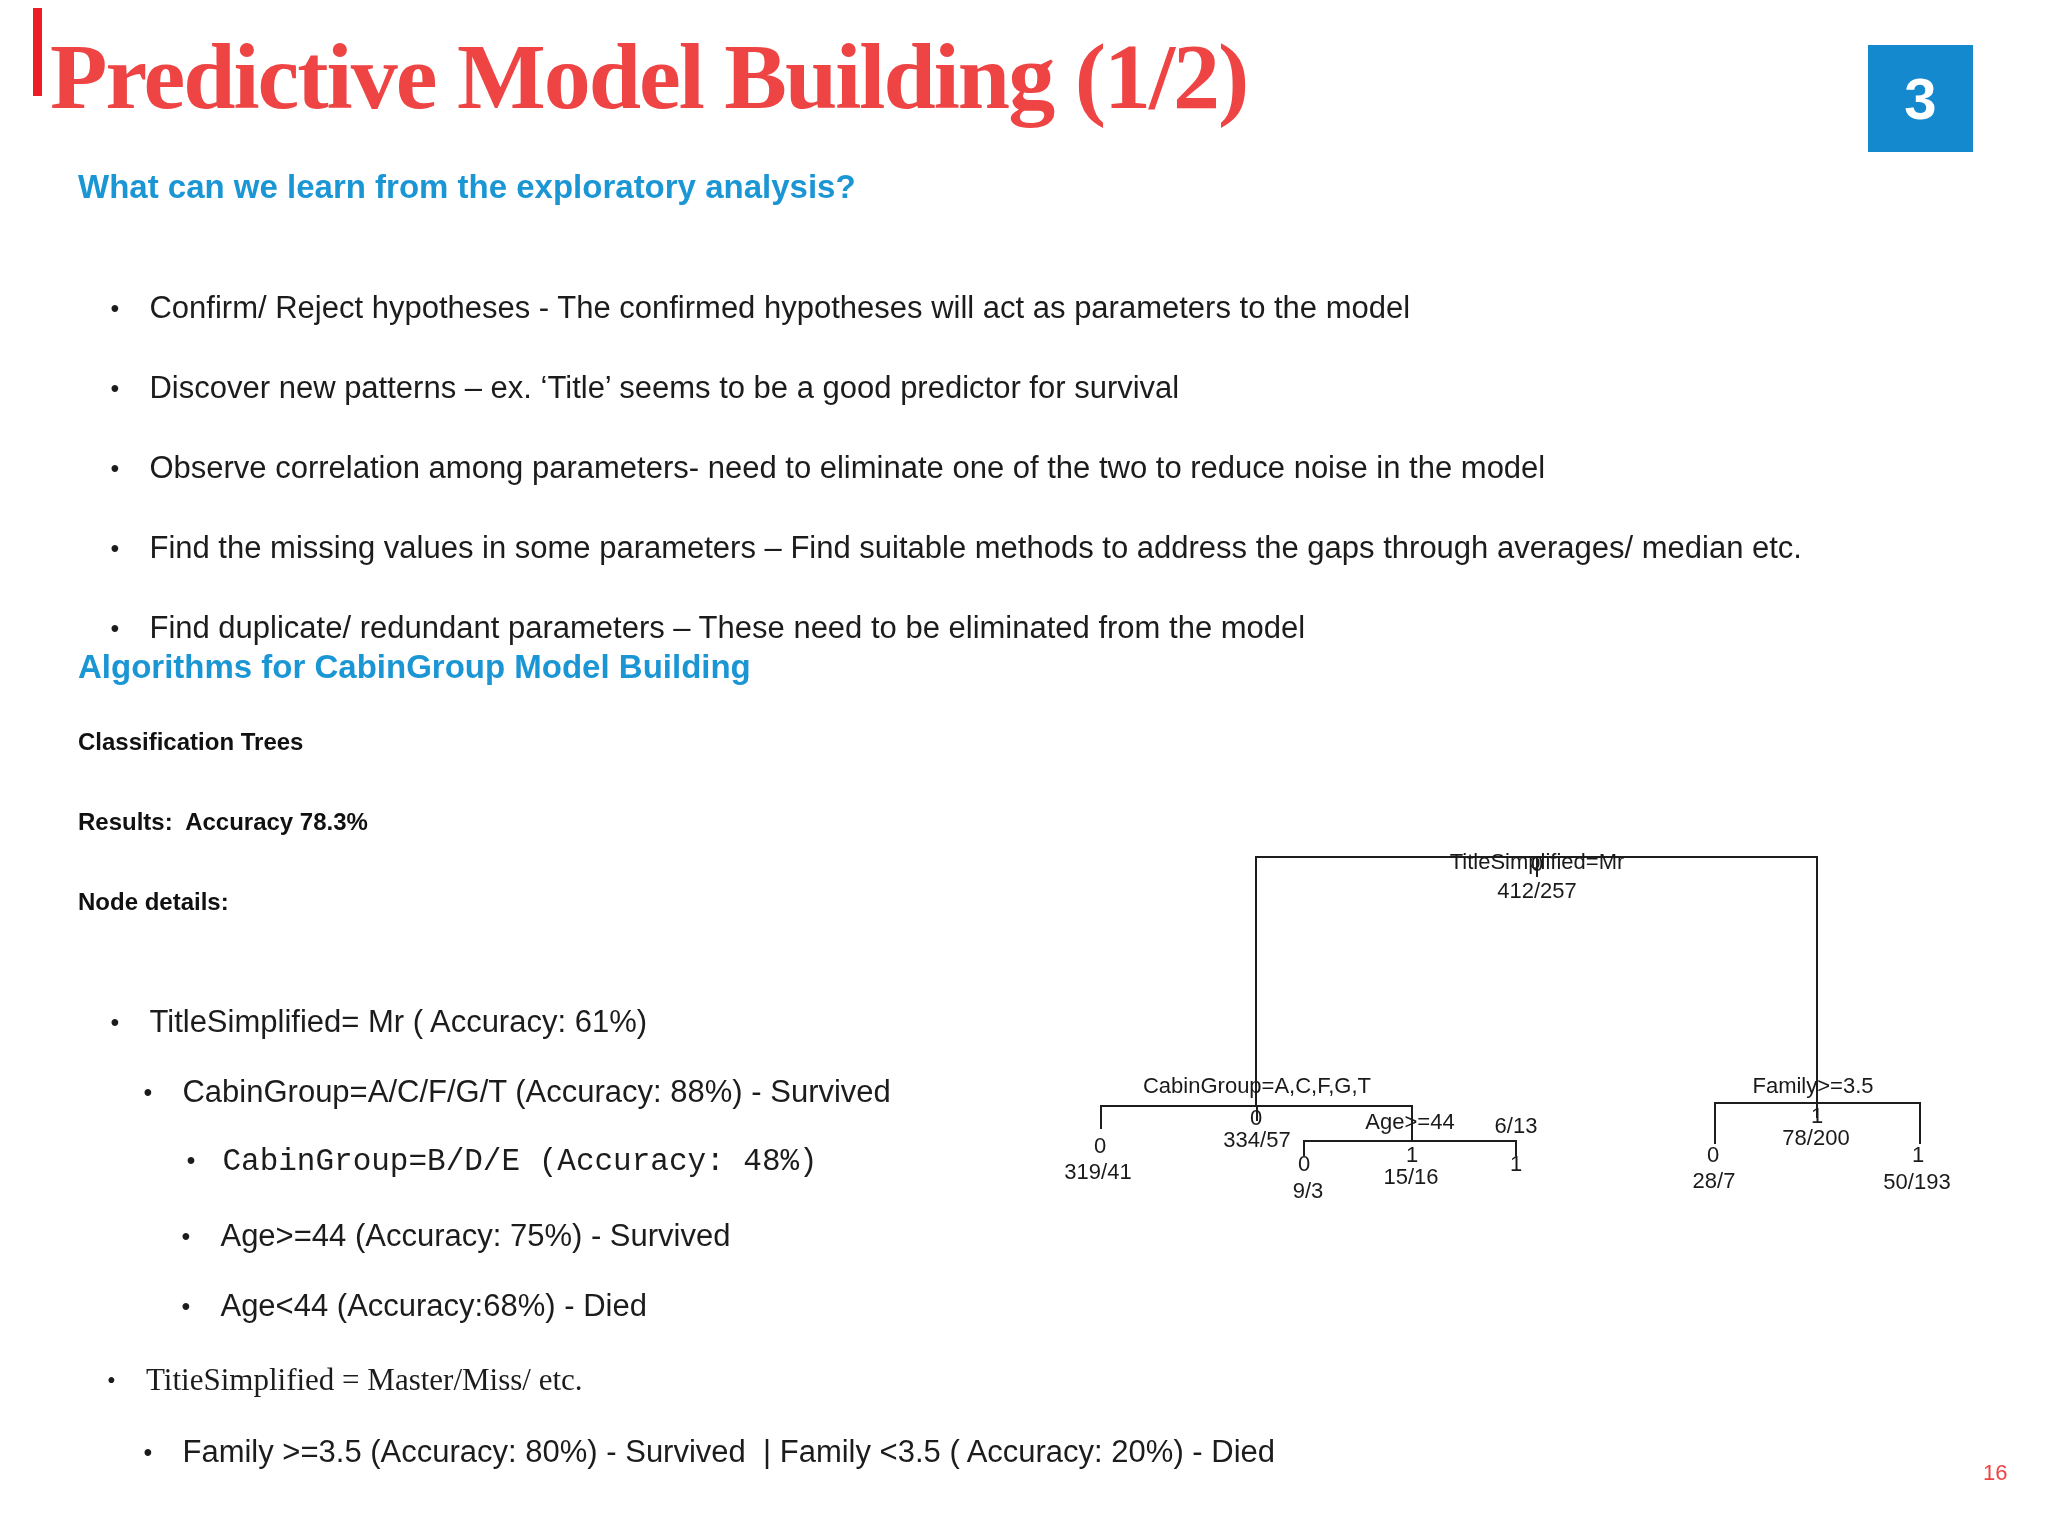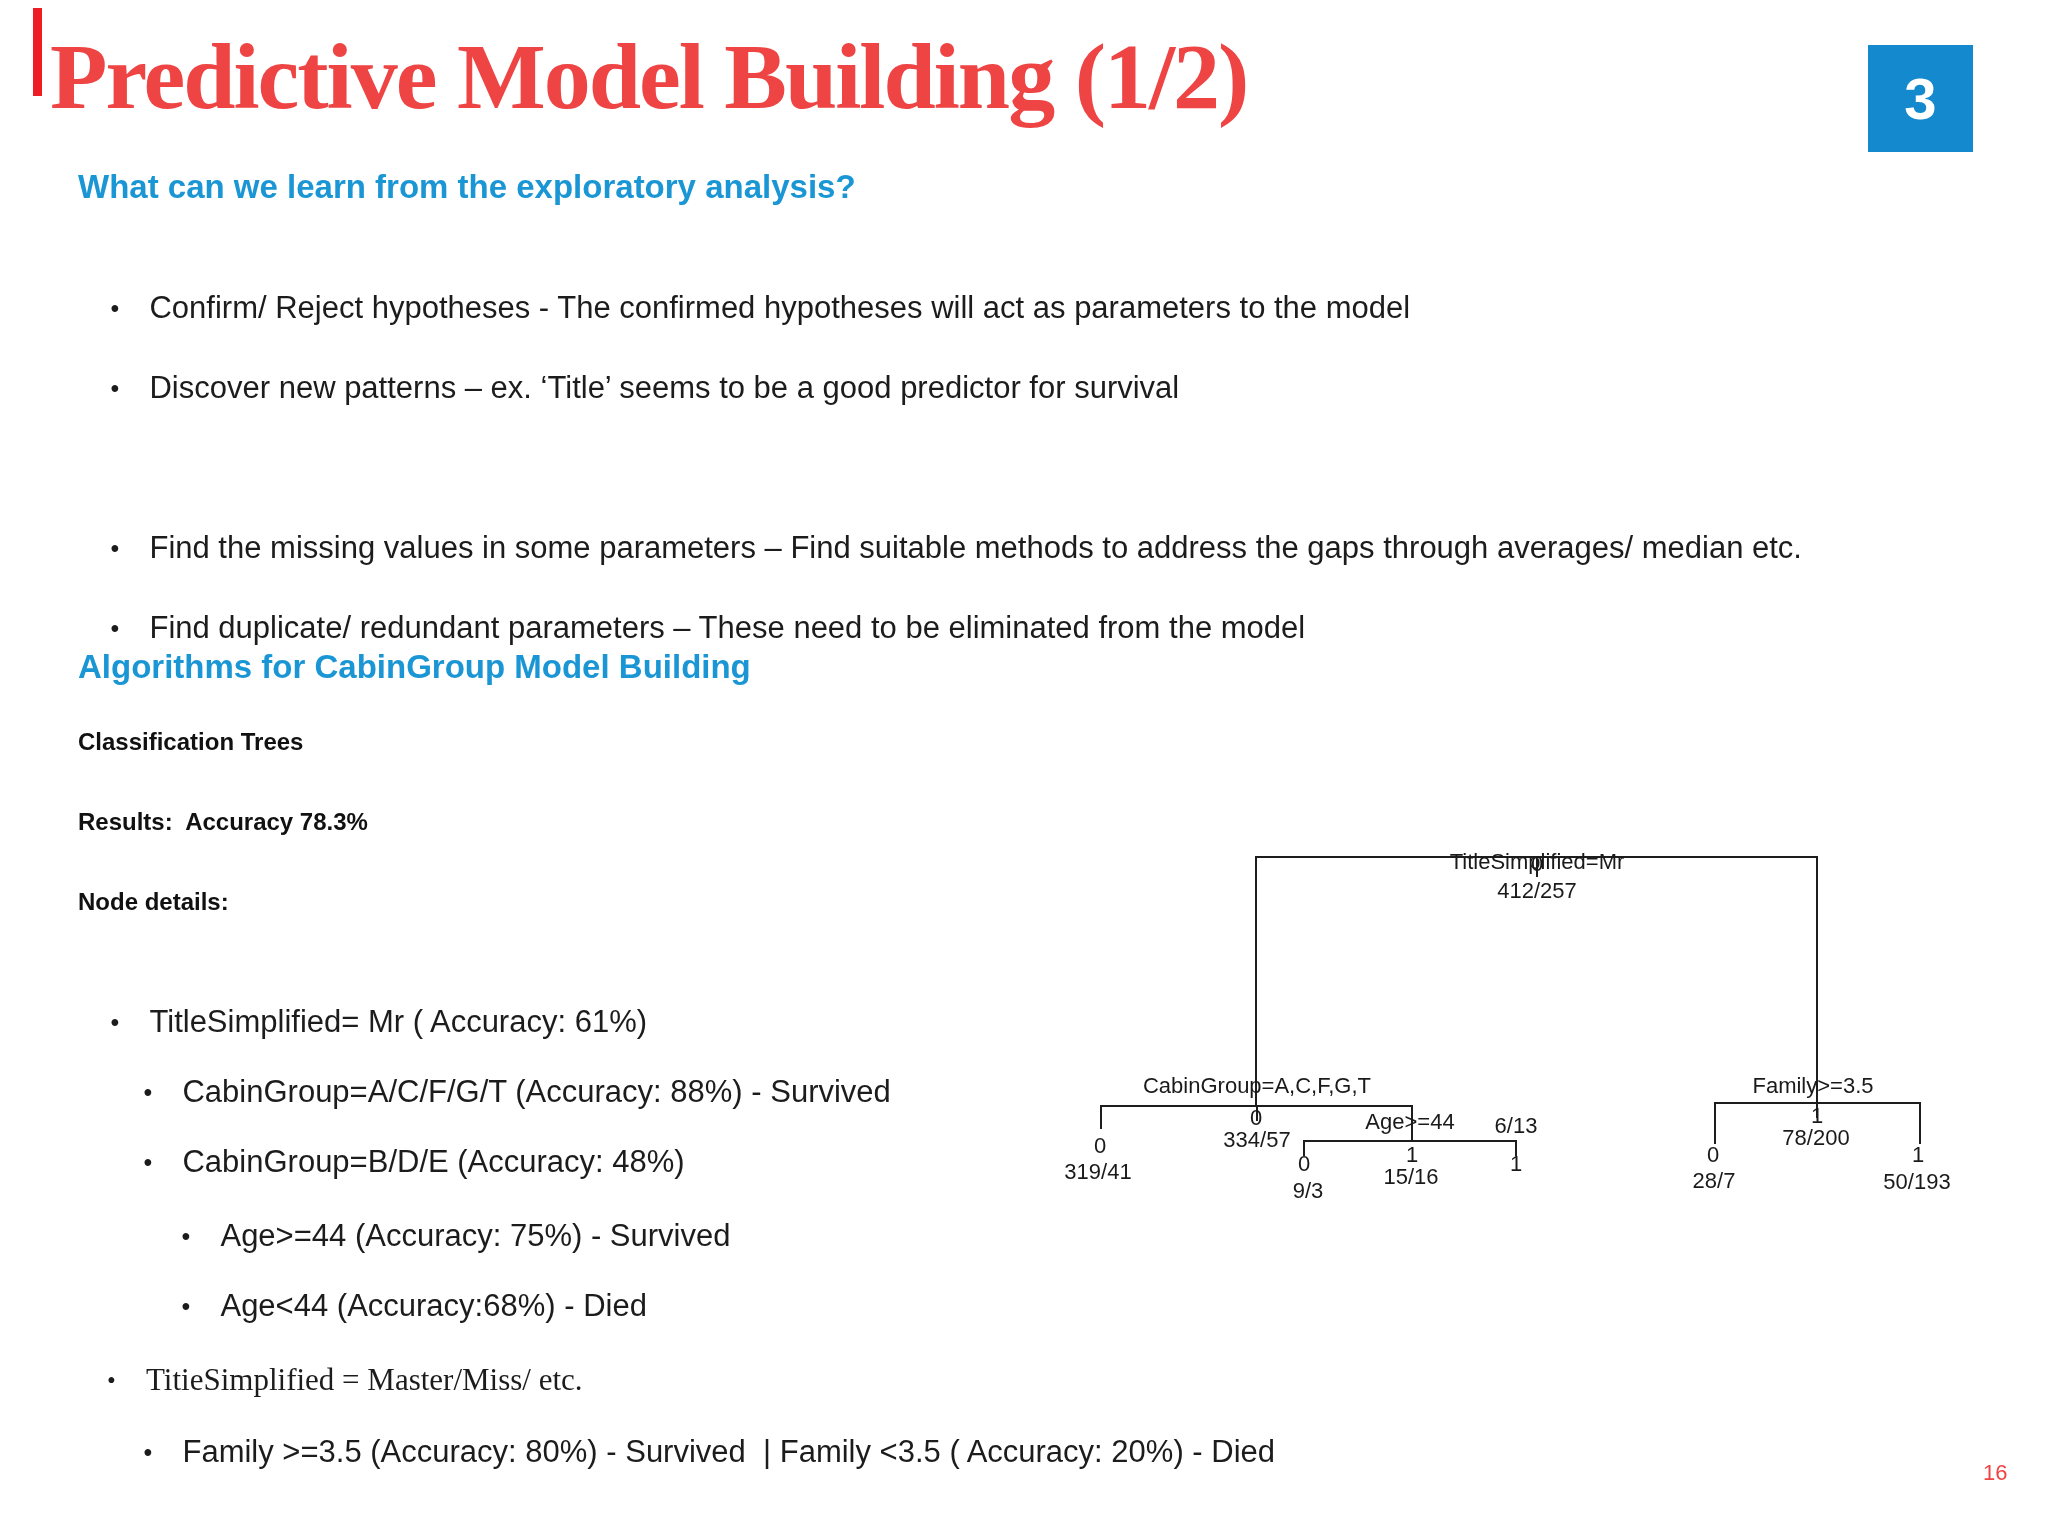--- a/index.html
+++ b/index.html
@@ -38,40 +38,43 @@
   </div>
 
   <div class="h-blue" style="top:168px;">What can we learn from the exploratory analysis?</div>
 
   <div class="bullet lv1" style="top:248px;">
     <span class="dot">•</span><span>Confirm/ Reject hypotheses - The confirmed hypotheses will act as parameters to the model</span>
   </div>
   <div class="bullet lv1" style="top:328px;">
     <span class="dot">•</span><span>Discover new patterns – ex. ‘Title’ seems to be a good predictor for survival</span>
   </div>
+  <div class="bullet lv1" style="top:408px;">
+    <span class="dot">•</span><span>Observe correlation among parameters- need to eliminate one of the two to reduce noise in the model</span>
+  </div>
   <div class="bullet lv1" style="top:568px;">
     <span class="dot">•</span><span>Find duplicate/ redundant parameters – These need to be eliminated from the model</span>
   </div>
   <div class="bullet lv1" style="top:488px;">
     <span class="dot">•</span><span>Find the missing values in some parameters – Find suitable methods to address the gaps through averages/ median etc.</span>
   </div>
 
   <div class="h-blue" style="top:648px;">Algorithms for CabinGroup Model Building</div>
 
   <div class="h-bold" style="top:728px;">Classification Trees</div>
   <div class="h-bold" style="top:808px;">Results:  Accuracy 78.3%</div>
   <div class="h-bold" style="top:888px;">Node details:</div>
 
   <div class="bullet lv1" style="top:962px;">
     <span class="dot">•</span><span>TitleSimplified= Mr ( Accuracy: 61%)</span>
   </div>
   <div class="bullet lv2" style="top:1032px;">
     <span class="dot">•</span><span>CabinGroup=A/C/F/G/T (Accuracy: 88%) - Survived</span>
   </div>
-  <div class="bullet lv2" style="top:1102px;">
+  <div class="bullet lv2" style="top:1102px;font-family:Liberation Mono, monospace;">
     <span class="dot">•</span><span>CabinGroup=B/D/E (Accuracy: 48%)</span>
   </div>
   <div class="bullet lv3" style="top:1176px;">
     <span class="dot">•</span><span>Age&gt;=44 (Accuracy: 75%) - Survived</span>
   </div>
   <div class="bullet lv3" style="top:1246px;">
     <span class="dot">•</span><span>Age&lt;44 (Accuracy:68%) - Died</span>
   </div>
   <div class="bullet lv1" style="top:1320px;font-family:Liberation Serif, serif;">
     <span class="dot">•</span><span>TitieSimplified = Master/Miss/ etc.</span>

